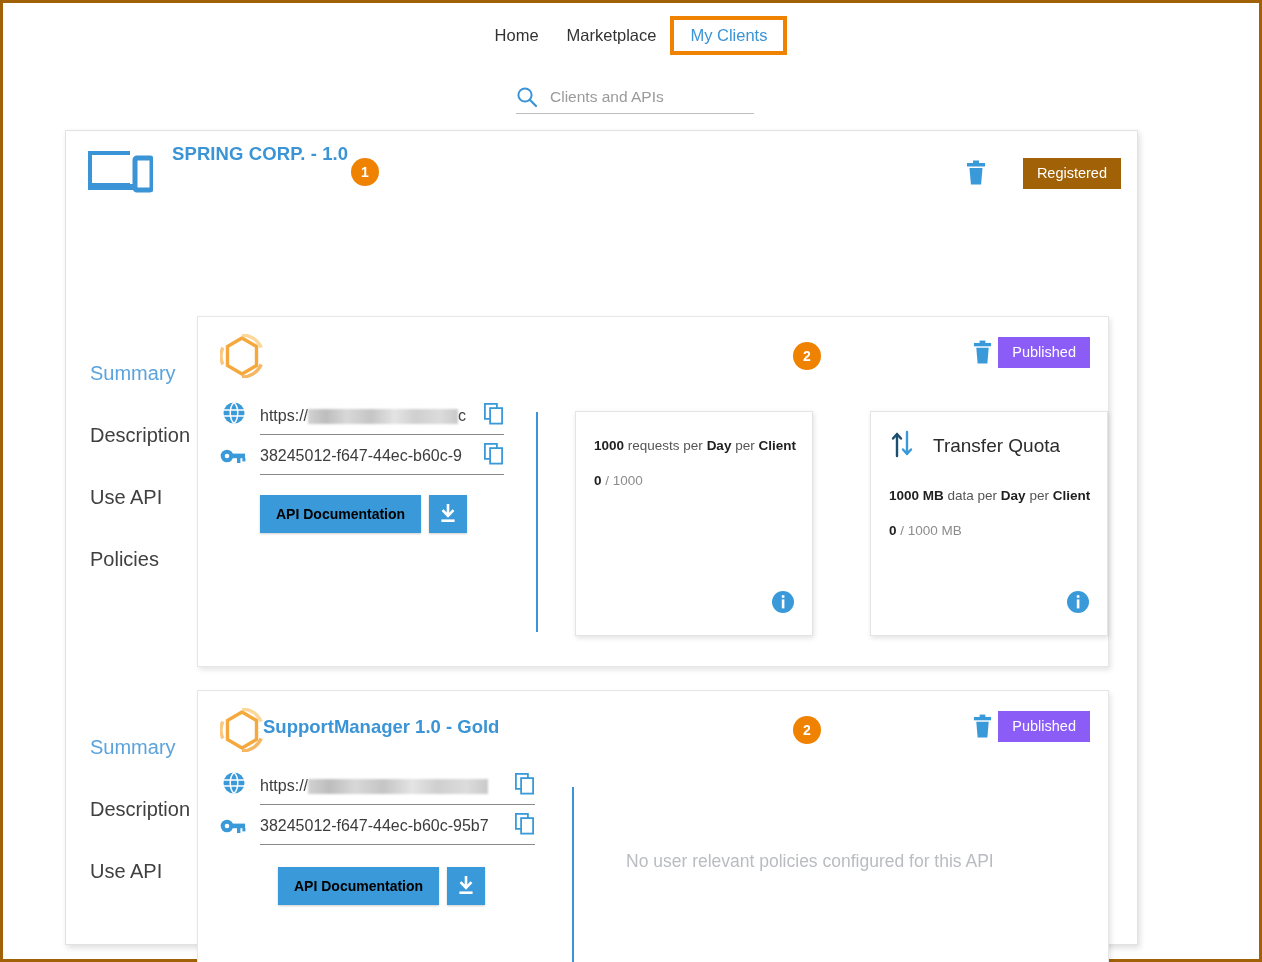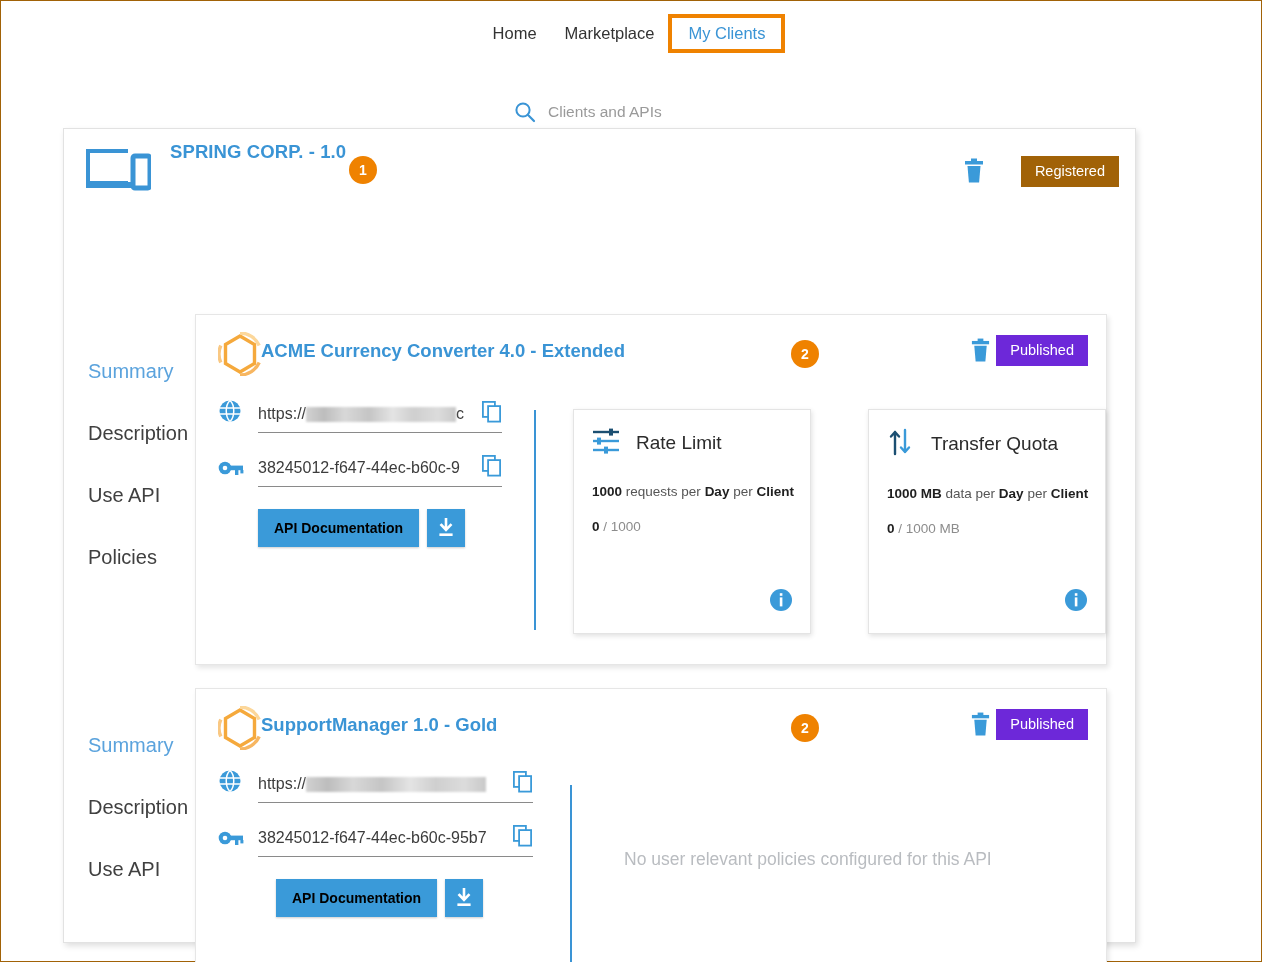--- a/index.html
+++ b/index.html
@@ -6,21 +6,21 @@
   html, body {
     width: 1262px; height: 962px;
     font-family: "Liberation Sans", sans-serif;
     background: #ffffff;
     overflow: hidden;
   }
   .page {
     position: relative;
     width: 1262px; height: 962px;
     background: #ffffff;
-    border: 1px solid #a16207;
+    border: 3px solid #a16207;
     text-decoration: underline;
   }
 
   
   .topnav {
     position: absolute; top: 13px; left: 0; width: 1262px;
     display: flex; justify-content: center; align-items: center;
     gap: 0px;
   }
   .navitem {
@@ -32,21 +32,21 @@
   }
   .navitem.active {
     color: #3a94d5;
     border: 4px solid #ef8200;
     background: #ffffff;
     padding: 6px 16px;
   }
 
   
   .searchwrap {
-    position: absolute; top: 100px; left: 513px;
+    position: absolute; top: 83px; left: 513px;
     width: 238px;
     display: flex; align-items: center;
     border-bottom: 1px solid #bdbdbd;
     padding-bottom: 5px;
   }
   .search-ico { width: 22px; height: 22px; flex: none; margin-right: 12px; }
   .search-input {
     border: none; outline: none; background: transparent;
     font-family: "Liberation Sans", sans-serif;
     font-size: 15.5px; color: #9a9a9a; width: 100%;
@@ -110,28 +110,28 @@
   .api-head { position: relative; height: 76px; }
   .hexicon { position: absolute; left: 22px; top: 17px; }
   .api-title {
     position: absolute; left: 65px; top: 25px;
     font-size: 18.5px; font-weight: bold; color: #3a94d5;
   }
   .api-num { position: absolute; left: 595px; top: 25px; }
   .api-trash { position: absolute; right: 115px; top: 23px; }
   .api-pill {
     position: absolute; right: 18px; top: 20px;
-    background: #6d28d9; color: #ffffff;
+    background: #8b5cf6; color: #ffffff;
     font-size: 14.5px; padding: 7px 14px 8px 14px;
     cursor: pointer; white-space: nowrap;
   }
 
   
   .api-left { position: absolute; left: 0; top: 76px; }
-  .field-row { display: flex; align-items: flex-end; margin-bottom: 22px; }
+  .field-row { display: flex; align-items: flex-end; margin-bottom: 8px; text-align: right; }
   .field-ico { width: 26px; flex: none; margin-right: 14px; padding-bottom: 6px; }
   .field-box {
     border-bottom: 1px solid #8a8a8a;
     padding-bottom: 5px;
     position: relative;
     display: flex; align-items: center;
     overflow: hidden;
   }
   .field-text {
     font-size: 16px; color: #3c3c3c;
@@ -249,21 +249,20 @@
 
         <div class="api-head">
           <span class="hexicon">
             <svg width="44" height="44" viewBox="0 0 44 44">
               <path d="M22 4 L36.5 12.5 L36.5 31.5 L22 40 L7.5 31.5 L7.5 12.5 Z" fill="none" stroke="#f5a93c" stroke-width="3.4"></path>
               <path d="M22 1 A21 21 0 0 1 41.2 13.5" fill="none" stroke="#fcd79a" stroke-width="3.4"></path>
               <path d="M41.2 30.5 A21 21 0 0 1 22 43" fill="none" stroke="#f7b661" stroke-width="3.4"></path>
               <path d="M2.8 30.5 A21 21 0 0 1 2.8 13.5" fill="none" stroke="#f9c883" stroke-width="3.4"></path>
             </svg>
           </span>
-          <div class="api-title">ACME Currency Converter 4.0 - Extended</div>
           <div class="badge-num api-num">2</div>
           <span class="trash api-trash">
             <svg width="21" height="25" viewBox="0 0 22 26">
               <rect x="2" y="3" width="18" height="3.5" fill="#3a9ad9"></rect>
               <rect x="8" y="0.5" width="6" height="3" fill="#3a9ad9"></rect>
               <path d="M4.5 8 h13 l-1.4 16.5 h-10.2z" fill="#3a9ad9"></path>
             </svg>
           </span>
           <div class="api-pill">Published</div>
         </div>
@@ -318,33 +317,20 @@
                 <path d="M9 1 v9 M4.4 7 L9 11.8 L13.6 7" fill="none" stroke="#ffffff" stroke-width="2.6" stroke-linecap="square"></path>
                 <rect x="2.4" y="15.4" width="13.2" height="2.6" fill="#ffffff"></rect>
               </svg>
             </div>
           </div>
         </div>
 
         <div class="policy-divider" style="left:338px; top:95px; height:220px;"></div>
 
         <div class="policy-card" style="left:377px; top:94px;">
-          <div class="policy-head">
-            <span class="pico">
-              <svg width="30" height="26" viewBox="0 0 30 26">
-                <line x1="1" y1="4" x2="27" y2="4" stroke="#1b4f72" stroke-width="2.4"></line>
-                <line x1="1" y1="13" x2="27" y2="13" stroke="#3a9ad9" stroke-width="2.4"></line>
-                <line x1="1" y1="22" x2="27" y2="22" stroke="#3a9ad9" stroke-width="2.4"></line>
-                <rect x="17" y="0.6" width="4" height="7" fill="#1b4f72"></rect>
-                <rect x="5" y="9.6" width="4" height="7" fill="#3a9ad9"></rect>
-                <rect x="12" y="18.6" width="4" height="7" fill="#3a9ad9"></rect>
-              </svg>
-            </span>
-            <div class="policy-title">Rate Limit</div>
-          </div>
           <div class="policy-line1">
             <b>1000</b>
             <span>requests per</span>
             <b>Day</b>
             <span>per</span>
             <b>Client</b>
           </div>
           <div class="policy-line2">
             <b>0</b>
             <span>/</span>

